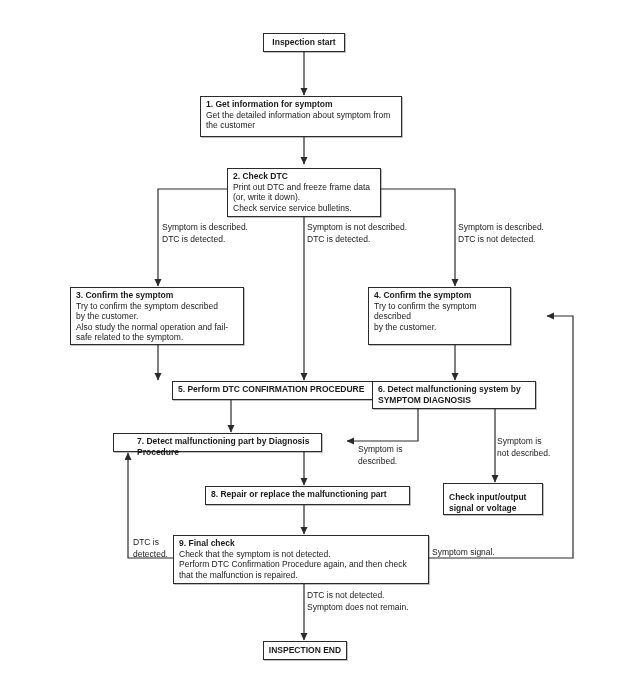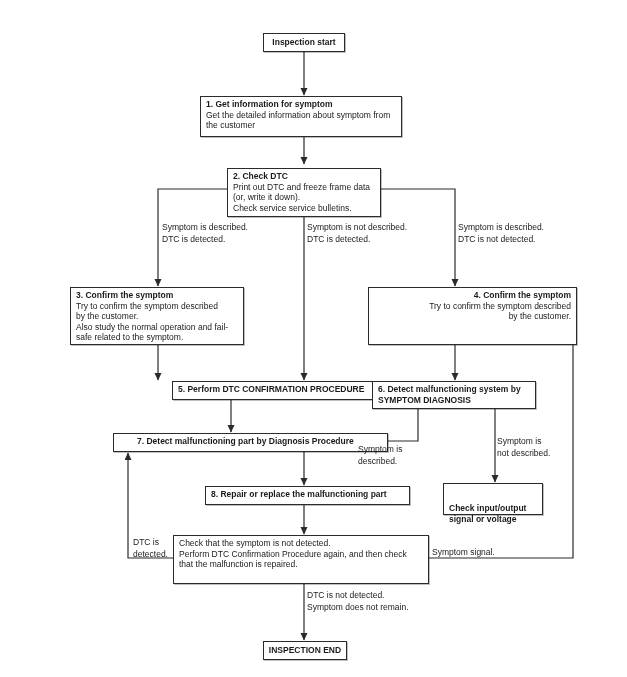--- a/index.html
+++ b/index.html
@@ -101,50 +101,51 @@
   </div>
 
   <div class="node" style="left:70px; top:287px; width:174px; height:58px;">
     <span class="title">3. Confirm the symptom</span>
     <span class="body">Try to confirm the symptom described
 by the customer.
 Also study the normal operation and fail-
 safe related to the symptom.</span>
   </div>
 
-  <div class="node" style="left:368px; top:287px; width:209px; height:58px;text-align:right;">
+  <div class="node" style="left:368px; top:287px; width:143px; height:58px;">
     <span class="title">4. Confirm the symptom</span>
     <span class="body">Try to confirm the symptom described
 by the customer.</span>
   </div>
 
   <div class="node" style="left:127px; top:381px; width:208px; height:19px;margin-left:45px;">
     <span class="title">5. Perform DTC CONFIRMATION PROCEDURE</span>
   </div>
 
   <div class="node" style="left:372px; top:381px; width:164px; height:28px;">
     <span class="title">6. Detect malfunctioning system by
 SYMPTOM DIAGNOSIS</span>
   </div>
 
-  <div class="node" style="left:113px; top:433px; width:275px; height:19px;padding-left:23px;">
+  <div class="node" style="left:113px; top:433px; width:209px; height:19px;padding-left:23px;">
     <span class="title">7. Detect malfunctioning part by Diagnosis Procedure</span>
   </div>
 
   <div class="node" style="left:205px; top:486px; width:205px; height:19px;">
     <span class="title">8. Repair or replace the malfunctioning part</span>
   </div>
 
   <div class="node" style="left:173px; top:535px; width:256px; height:49px;">
+    <span class="title">9. Final check</span>
     <span class="body">Check that the symptom is not detected.
 Perform DTC Confirmation Procedure again, and then check
 that the malfunction is repaired.</span>
   </div>
 
-  <div class="node" style="left:443px; top:483px; width:100px; height:32px; padding-top:19px;">
+  <div class="node" style="left:443px; top:483px; width:100px; height:32px; padding-top:8px;">
     <span class="title">Check input/output
 signal or voltage</span>
   </div>
 
   <div class="node terminal" style="left:263px; top:641px; width:84px; height:19px;">
     <span class="title">INSPECTION END</span>
   </div>
 
   <div class="edge-label" style="left:162px; top:222px;">Symptom is described.
 DTC is detected.</div>

